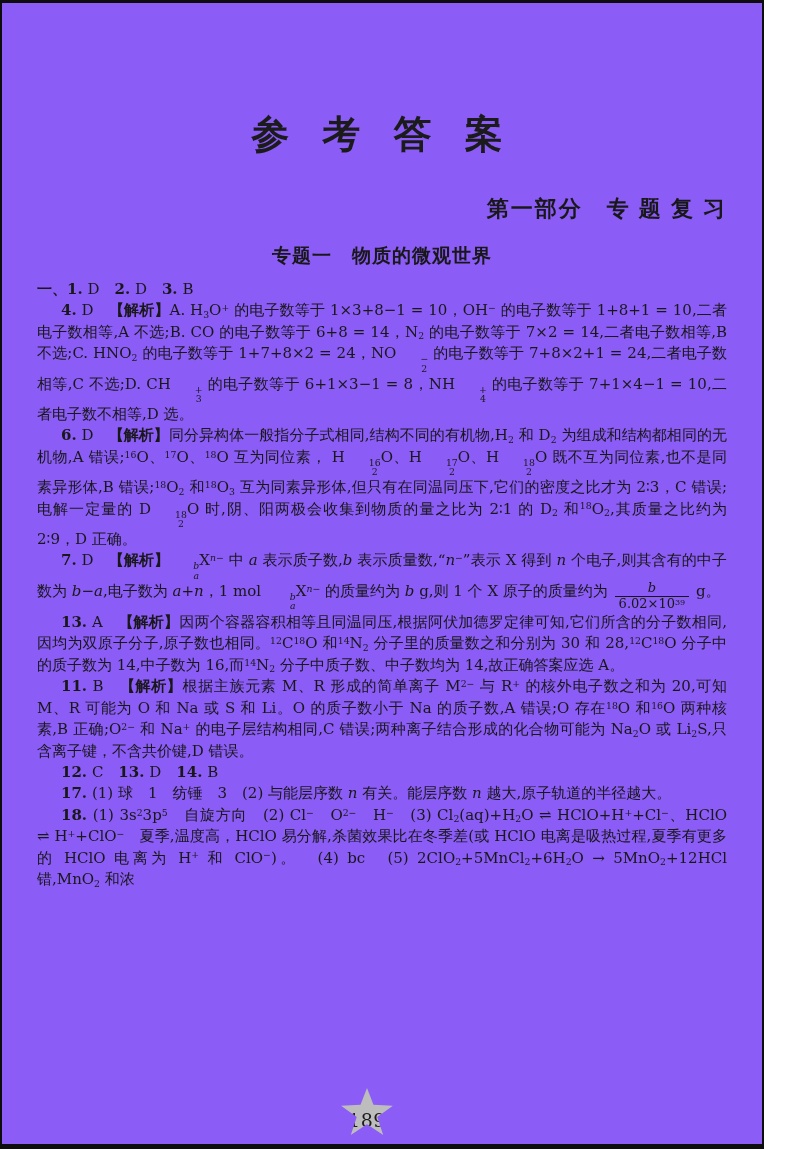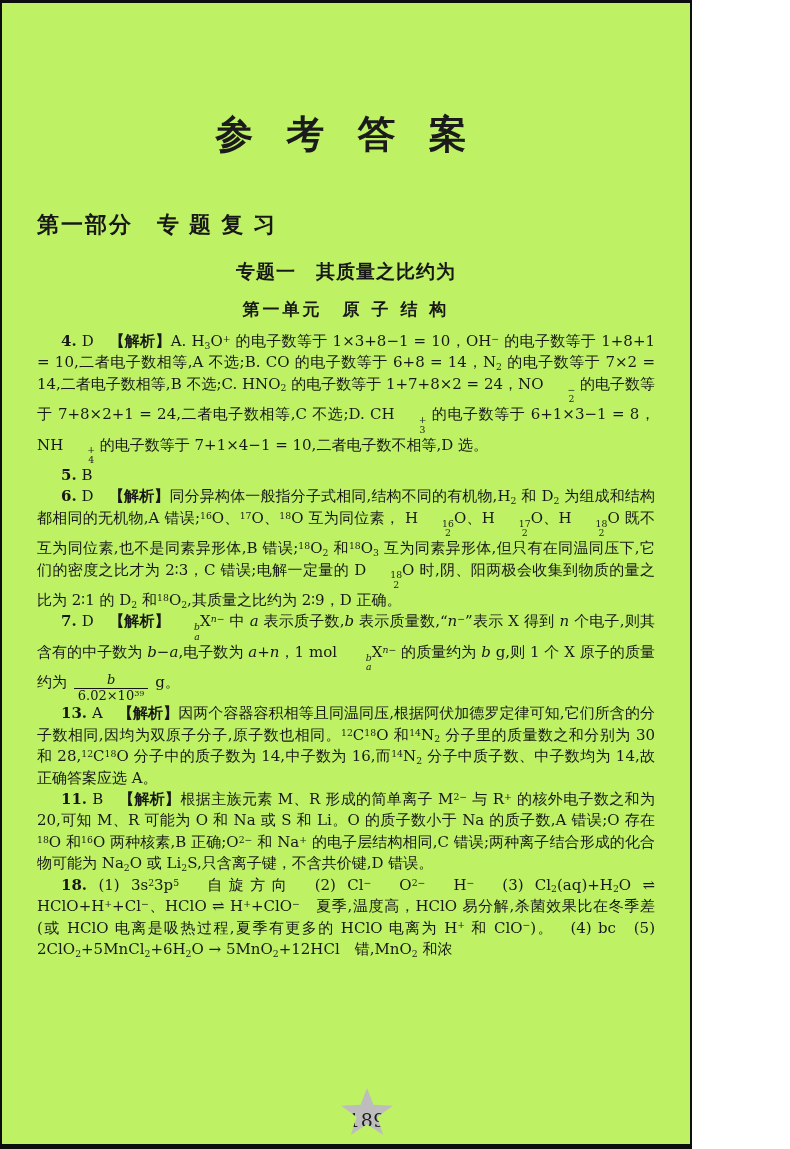--- a/index.html
+++ b/index.html
@@ -1,29 +1,29 @@
 <!DOCTYPE html>
 <html><head>
 <meta charset="utf-8">
 <style>
   html,body{margin:0;padding:0;background:#ffffff;}
   .page{
-    width:692px;height:1149px;box-sizing:border-box;position:relative;
-    background:#bef264;overflow:hidden;
+    width:764px;height:1149px;box-sizing:border-box;position:relative;
+    background:#8b5cf6;overflow:hidden;
     border:2px solid #0d0d0d;border-top-width:3px;border-bottom-width:5px;
     padding:0 35px;
     font-family:"DejaVu Serif","Liberation Serif","DejaVu Sans",serif;
     color:#181818;
   }
   .title{
     margin-top:106px;text-align:center;font-size:38px;font-weight:bold;
     letter-spacing:10px;color:#1b1b1b;
   }
   .part-heading{
-    margin-top:50px;text-align:left;font-size:22px;font-weight:bold;
+    margin-top:34px;text-align:right;font-size:22px;font-weight:bold;
     letter-spacing:2px;font-family:"Liberation Sans","DejaVu Sans",sans-serif;
   }
   .topic-heading{
     margin-top:19px;text-align:center;font-size:19px;font-weight:bold;
     letter-spacing:1px;font-family:"Liberation Sans","DejaVu Sans",sans-serif;
   }
   .unit-heading{
     margin-top:13px;text-align:center;font-size:17px;font-weight:bold;
     letter-spacing:3px;
   }
@@ -55,36 +55,35 @@
 </style>
 </head>
 <body>
 
 <div class="page">
 
   <div class="title">参 考 答 案</div>
 
   <div class="part-heading">第一部分　专 题 复 习</div>
 
-  <div class="topic-heading">专题一　其质量之比约为</div>
+  <div class="topic-heading">专题一　物质的微观世界</div>
 
-  <div class="unit-heading">第一单元　原 子 结 构</div>
 
   <div class="body-text">
+    <p class="para flush"><b>一、1.</b> D　<b>2.</b> D　<b>3.</b> B</p>
     <p class="para"><b>4.</b> D　<b>【解析】</b>A. H<sub>3</sub>O<sup>+</sup> 的电子数等于 1×3+8−1 = 10，OH<sup>−</sup> 的电子数等于 1+8+1 = 10,二者电子数相等,A 不选;B. CO 的电子数等于 6+8 = 14，N<sub>2</sub> 的电子数等于 7×2 = 14,二者电子数相等,B 不选;C. HNO<sub>2</sub> 的电子数等于 1+7+8×2 = 24，NO<span class="stk">
           <span>−</span>
           <span>2</span>
         </span> 的电子数等于 7+8×2+1 = 24,二者电子数相等,C 不选;D. CH<span class="stk">
           <span>+</span>
           <span>3</span>
         </span> 的电子数等于 6+1×3−1 = 8，NH<span class="stk">
           <span>+</span>
           <span>4</span>
         </span> 的电子数等于 7+1×4−1 = 10,二者电子数不相等,D 选。</p>
-    <p class="para"><b>5.</b> B</p>
     <p class="para"><b>6.</b> D　<b>【解析】</b>同分异构体一般指分子式相同,结构不同的有机物,H<sub>2</sub> 和 D<sub>2</sub> 为组成和结构都相同的无机物,A 错误;<sup>16</sup>O、<sup>17</sup>O、<sup>18</sup>O 互为同位素， H<span class="stk">
           <span>16</span>
           <span>2</span>
         </span>O、H<span class="stk">
           <span>17</span>
           <span>2</span>
         </span>O、H<span class="stk">
           <span>18</span>
           <span>2</span>
         </span>O 既不互为同位素,也不是同素异形体,B 错误;<sup>18</sup>O<sub>2</sub> 和<sup>18</sup>O<sub>3</sub> 互为同素异形体,但只有在同温同压下,它们的密度之比才为 2∶3，C 错误;电解一定量的 D<span class="stk">
@@ -93,20 +92,22 @@
         </span>O 时,阴、阳两极会收集到物质的量之比为 2∶1 的 D<sub>2</sub> 和<sup>18</sup>O<sub>2</sub>,其质量之比约为 2∶9，D 正确。</p>
     <p class="para"><b>7.</b> D　<b>【解析】</b><span class="stk">
           <span><i>b</i></span>
           <span><i>a</i></span>
         </span>X<sup><i>n</i>−</sup> 中 <i>a</i> 表示质子数,<i>b</i> 表示质量数,“<i>n</i><sup>−</sup>”表示 X 得到 <i>n</i> 个电子,则其含有的中子数为 <i>b</i>−<i>a</i>,电子数为 <i>a</i>+<i>n</i>，1 mol <span class="stk">
           <span><i>b</i></span>
           <span><i>a</i></span>
         </span>X<sup><i>n</i>−</sup> 的质量约为 <i>b</i> g,则 1 个 X 原子的质量约为 <span class="frac"><span class="fn"><i>b</i></span><span class="fd">6.02×10<sup>39</sup></span></span> g。</p>
     <p class="para"><b>13.</b> A　<b>【解析】</b>因两个容器容积相等且同温同压,根据阿伏加德罗定律可知,它们所含的分子数相同,因均为双原子分子,原子数也相同。<sup>12</sup>C<sup>18</sup>O 和<sup>14</sup>N<sub>2</sub> 分子里的质量数之和分别为 30 和 28,<sup>12</sup>C<sup>18</sup>O 分子中的质子数为 14,中子数为 16,而<sup>14</sup>N<sub>2</sub> 分子中质子数、中子数均为 14,故正确答案应选 A。</p>
     <p class="para"><b>11.</b> B　<b>【解析】</b>根据主族元素 M、R 形成的简单离子 M<sup>2−</sup> 与 R<sup>+</sup> 的核外电子数之和为 20,可知 M、R 可能为 O 和 Na 或 S 和 Li。O 的质子数小于 Na 的质子数,A 错误;O 存在<sup>18</sup>O 和<sup>16</sup>O 两种核素,B 正确;O<sup>2−</sup> 和 Na<sup>+</sup> 的电子层结构相同,C 错误;两种离子结合形成的化合物可能为 Na<sub>2</sub>O 或 Li<sub>2</sub>S,只含离子键，不含共价键,D 错误。</p>
+    <p class="para"><b>12.</b> C　<b>13.</b> D　<b>14.</b> B</p>
+    <p class="para"><b>17.</b> (1) 球　1　纺锤　3　(2) 与能层序数 <i>n</i> 有关。能层序数 <i>n</i> 越大,原子轨道的半径越大。</p>
     <p class="para"><b>18.</b> (1) 3s<sup>2</sup>3p<sup>5</sup>　自旋方向　(2) Cl<sup>−</sup>　O<sup>2−</sup>　H<sup>−</sup>　(3) Cl<sub>2</sub>(aq)+H<sub>2</sub>O ⇌ HClO+H<sup>+</sup>+Cl<sup>−</sup>、HClO ⇌ H<sup>+</sup>+ClO<sup>−</sup>　夏季,温度高，HClO 易分解,杀菌效果比在冬季差(或 HClO 电离是吸热过程,夏季有更多的 HClO 电离为 H<sup>+</sup> 和 ClO<sup>−</sup>)。　(4) bc　(5) 2ClO<sub>2</sub>+5MnCl<sub>2</sub>+6H<sub>2</sub>O → 5MnO<sub>2</sub>+12HCl　错,MnO<sub>2</sub> 和浓</p>
   </div>
 
   <div class="star">
     <span class="num">189</span>
   </div>
 
 </div>
 
 </body></html>

